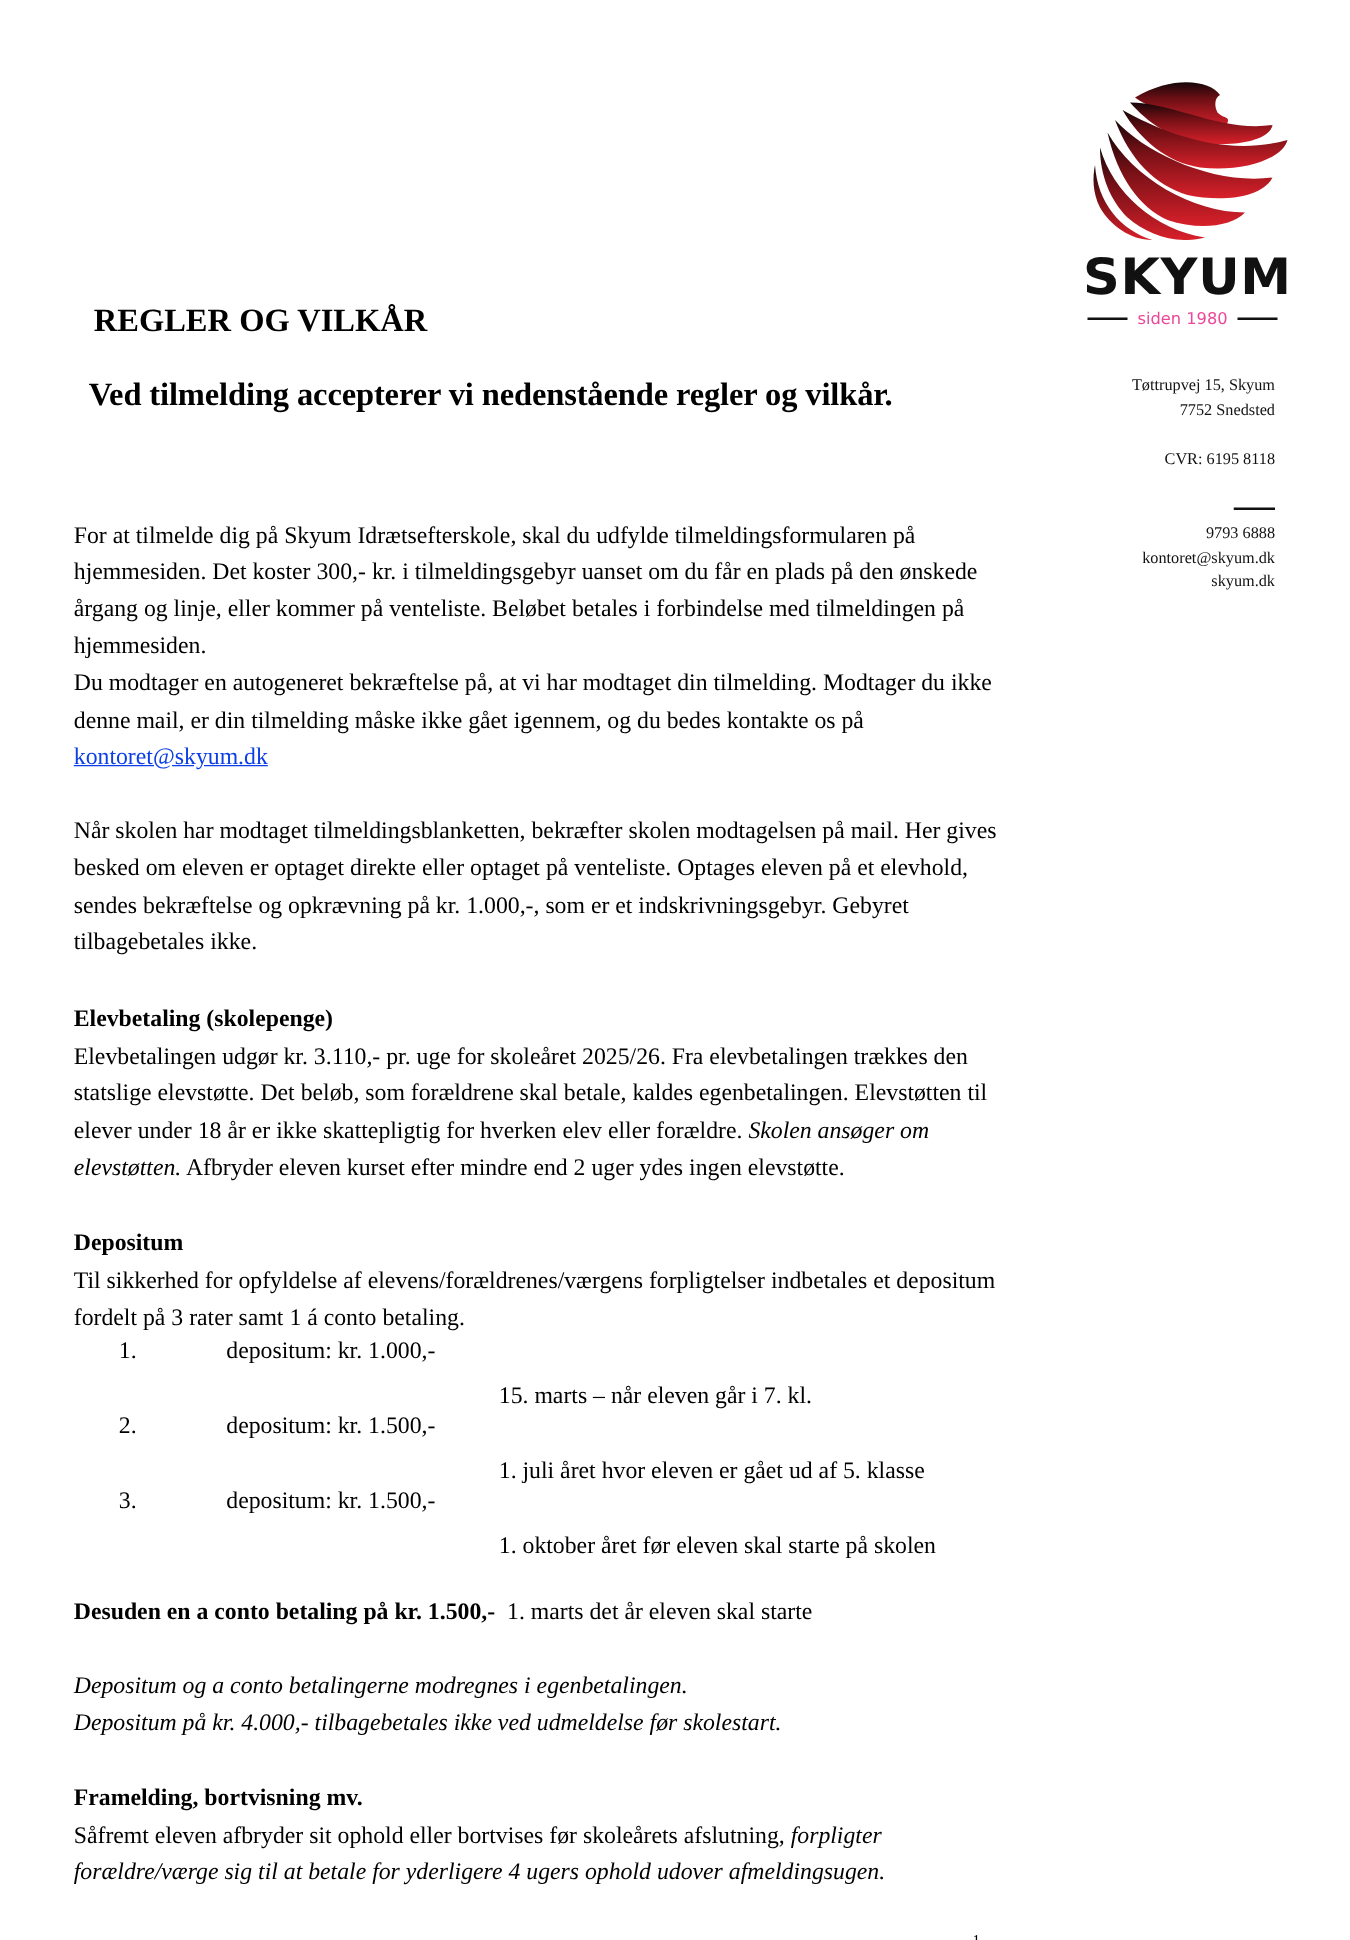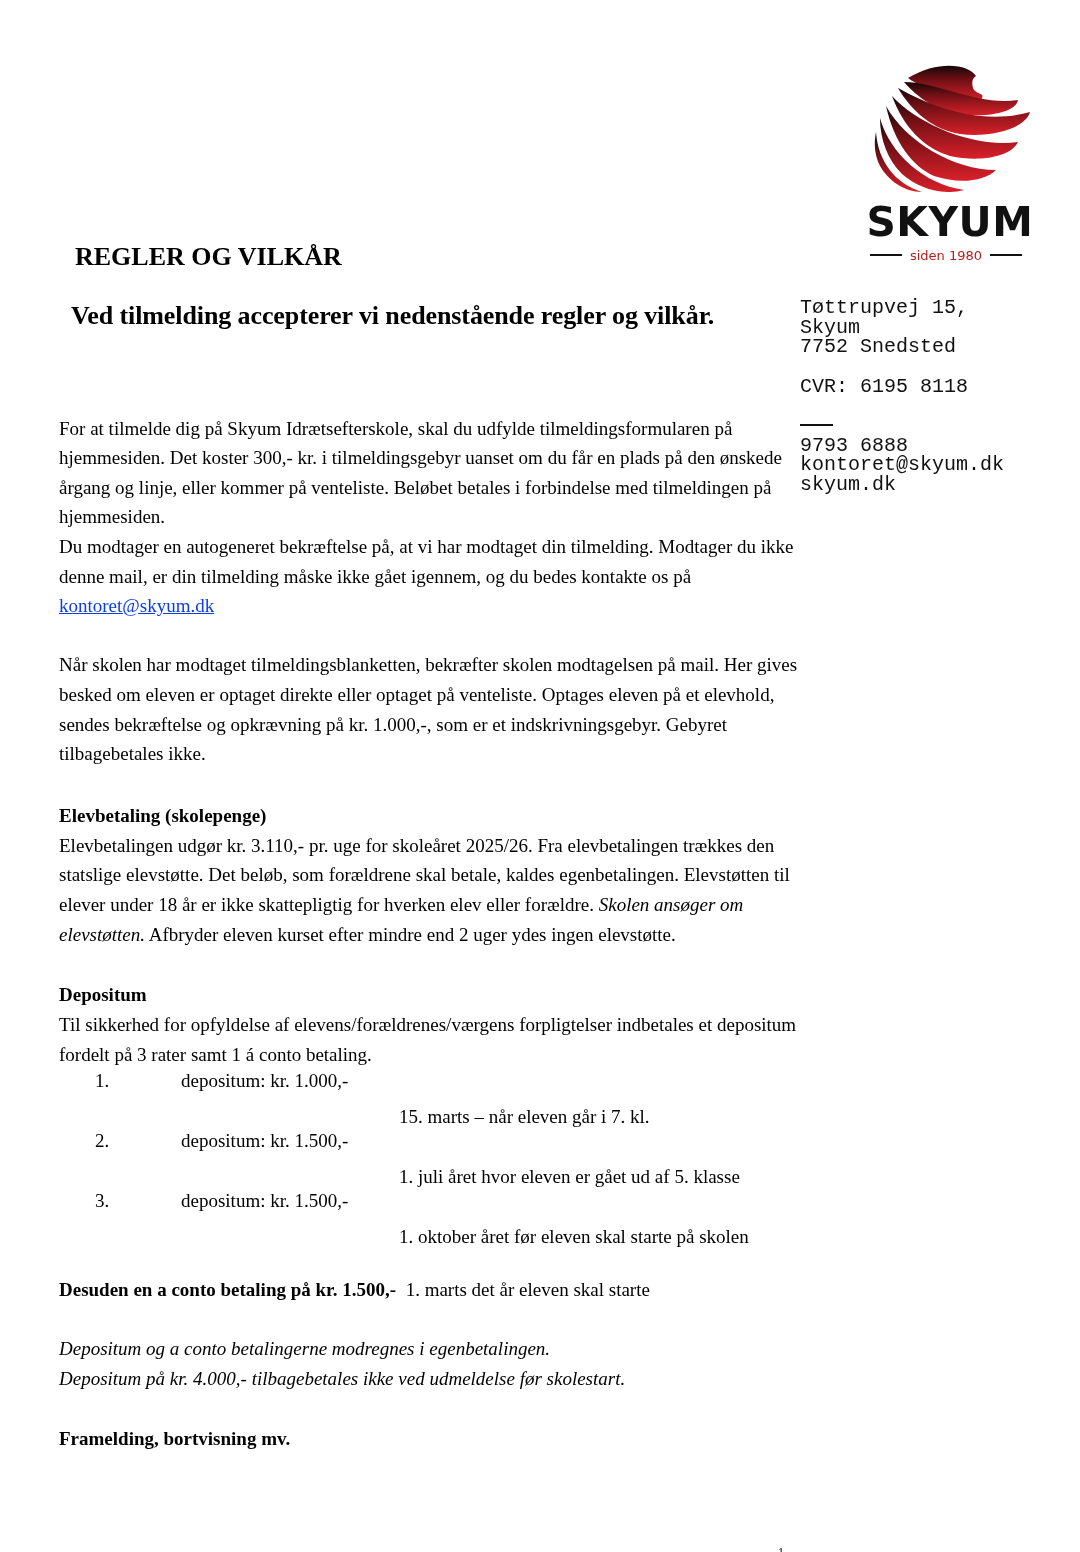--- a/index.html
+++ b/index.html
@@ -6,24 +6,24 @@
   body { width: 1080px; height: 1552px; position: relative; overflow: hidden; color: #000; }
 
   
   .logo { position: absolute; left: 868px; top: 62px; width: 164px; height: 130px; }
   .brand { position: absolute; left: 868px; top: 200px; width: 154px; text-align: center;
            font-family: "DejaVu Sans", sans-serif; font-weight: 900; font-size: 40px; letter-spacing: 0.5px;
            color: #111; line-height: 44px; transform: scaleX(1.02); }
   .since { position: absolute; left: 870px; top: 246px; width: 152px; height: 18px;
            display: flex; align-items: center; justify-content: space-between; }
   .since .rule { display: block; width: 32px; height: 2px; background: #111; }
-  .since .txt { font-family: "DejaVu Sans", sans-serif; font-size: 13px; color: #b91c1c; }
+  .since .txt { font-family: "DejaVu Sans", sans-serif; font-size: 13px; color: #ec4899; }
 
-  .contact { position: absolute; right: 60px; top: 298px; width: 220px; 
-             font-family: Liberation Mono, monospace; font-size: 20px; line-height: 19.5px; color: #111; }
+  .contact { position: absolute; right: 60px; top: 298px; width: 220px; text-align: right;
+             font-family: Liberation Serif, serif; font-size: 13px; line-height: 19.5px; color: #111; }
   .contact .gap { height: 20px; }
   .contact .dash { display: inline-block; width: 33px; height: 2px; background: #111; vertical-align: middle; margin: 6px 0 8px 0; }
 
   
   .main { position: absolute; left: 59px; top: 222px; width: 740px; }
   h1 { margin: 16px; font-family: "Liberation Serif", serif; font-weight: bold; font-size: 26px; line-height: 38px; }
   h2 { margin: 12px; font-family: "Liberation Serif", serif; font-weight: bold; font-size: 26px; line-height: 48px; letter-spacing: -0.1px; }
   .section-title { font-family: "Liberation Serif", serif; font-weight: bold; font-size: 19px; line-height: 30px; }
   p { margin: 0; font-family: "Liberation Serif", serif; font-size: 19px; line-height: 29.6px; }
   .blank { height: 29.6px; }
@@ -128,16 +128,17 @@
     <p><b>Desuden en a conto betaling på kr. 1.500,-</b>&nbsp;&nbsp;<span>1. marts det år eleven skal starte</span></p>
     <div class="blank"></div>
     <p><i>Depositum og a conto betalingerne modregnes i egenbetalingen.</i></p>
     <p><i>Depositum på kr. 4.000,- tilbagebetales ikke ved udmeldelse før skolestart.</i></p>
   </section>
 
   <div style="height:30px"></div>
 
   <section>
     <div class="section-title">Framelding, bortvisning mv.</div>
+    <p><span>Såfremt eleven afbryder sit ophold eller bortvises før skoleårets afslutning, </span><i>forpligter forældre/værge sig til at betale for yderligere 4 ugers ophold udover afmeldingsugen.</i></p>
   </section>
 </div>
 
 <div class="page-num">1</div>
 
 </body></html>

